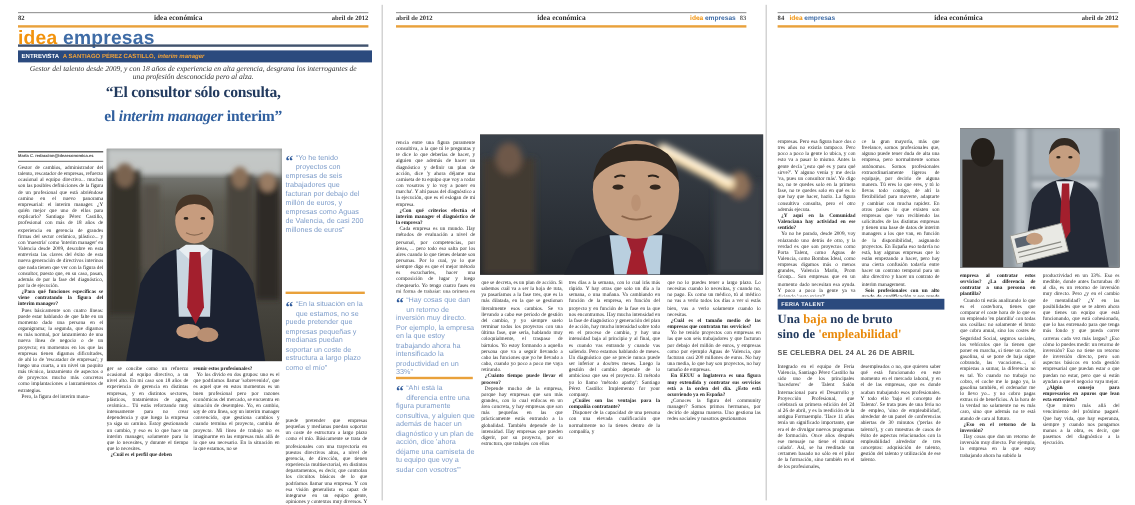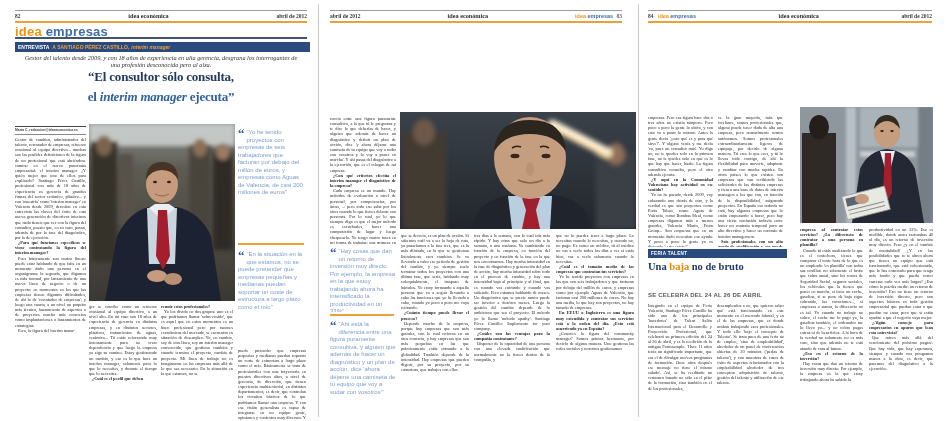--- a/index.html
+++ b/index.html
@@ -11,21 +11,21 @@
   .gold{position:absolute;height:2px;background:#e9a13b;}
   .navyrule{position:absolute;height:2px;background:#41536e;}
 
   .folio{position:absolute;display:flex;justify-content:space-between;align-items:flex-end;
          font-size:5.5px;font-weight:bold;color:#3a3a3a;}
   .folio .ctr{font-size:6.2px;color:#2e2e2e;}
   .lg-o{color:#f2930d;font-family:"Liberation Sans","DejaVu Sans",sans-serif;font-weight:bold;}
   .lg-b{color:#3f6ca6;font-family:"Liberation Sans","DejaVu Sans",sans-serif;font-weight:bold;}
   .folio-pg{color:#666;margin-left:2px;}
 
-  .biglogo{font-family:"Liberation Sans","DejaVu Sans",sans-serif;font-size:13px;font-weight:bold;letter-spacing:0.2px;text-align:right;}
+  .biglogo{font-family:"Liberation Sans","DejaVu Sans",sans-serif;font-size:16px;font-weight:bold;letter-spacing:0.2px;text-align:right;}
 
   .kicker{position:absolute;background:#2b4a7e;color:#fff;display:flex;align-items:center;
           font-family:"Liberation Sans","DejaVu Sans",sans-serif;font-size:5px;font-weight:bold;padding-left:3px;}
   .kicker .subj{color:#f0a23a;margin-left:3px;}
   .kicker .role{color:#f0a23a;font-style:italic;margin-left:2px;font-weight:bold;}
 
   .standfirst{position:absolute;text-align:center;font-style:italic;font-size:6.3px;line-height:7.4px;color:#333;}
   .headline{position:absolute;text-align:center;font-weight:bold;font-size:13px;line-height:20px;letter-spacing:-0.2px;}
   .hl1{color:#223a5e;}
   .hl2{color:#31609f;}
@@ -81,21 +81,21 @@
     <div class="kicker" style="left:15px;top:42px;width:292px;height:9.5px;">
       <span>ENTREVISTA</span>
       <span class="subj">A SANTIAGO PÉREZ CASTILLO,</span>
       <span class="role">interim manager</span>
     </div>
 
     <div class="standfirst" style="left:22px;top:54px;width:278px;">Gestor del talento desde 2009, y con 18 años de experiencia en alta gerencia, desgrana los interrogantes de una profesión desconocida pero al alza.</div>
 
     <div class="headline" style="left:15px;top:67px;width:292px;">
       <div class="hl1">“El consultor sólo consulta,</div>
-      <div class="hl2"><span>el </span><span class="it">interim manager</span><span> ejecuta”</span></div>
+      <div class="hl2"><span>el </span><span class="it">interim manager</span><span> interim”</span></div>
     </div>
 
     <div class="byline" style="left:15px;top:126px;width:71px;">Marta C.  redaccion@ideaeconomica.es</div>
 
     <div class="bodycol" style="left:15px;top:137px;width:71px;height:284px;">
         <p>Gestor de cambios, administrador del talento, rescatador de empresas, refuerzo ocasional al equipo directivo... muchas son las posibles definiciones de la figura de un profesional que está abriéndose camino en el nuevo panorama empresarial: el interim manager. ¿Y quién mejor que uno de ellos para explicarlo? Santiago Pérez Castillo, profesional con más de 18 años de experiencia en gerencia de grandes firmas del sector cerámico, plástico... y con 'maestría' como 'interim manager' en Valencia desde 2009, descubre en esta entrevista las claves del éxito de esta nueva generación de directivos interinos que nada tienen que ver con la figura del consultor, puesto que, en su caso, pasan, además de por la fase del diagnóstico, por la de ejecución.</p>
         <p class="q">¿Para qué funciones específicas se viene contratando la figura del interim manager?</p>
         <p>Pues básicamente son cuatro líneas: puede estar hablando de que falte en un momento dado una persona en el organigrama; la segunda, que digamos es más normal, por lanzamiento de una nueva línea de negocio o de un proyecto; en momentos en los que las empresas tienen digamos dificultades, de ahí lo de 'rescatador de empresas'; y luego una cuarta, a un nivel un poquito más técnico, lanzamiento de aspectos o de proyectos mucho más concretos como implantaciones o lanzamientos de estrategias.</p>
         <p>Pero, la figura del interim mana-</p>
       </div>
@@ -310,20 +310,21 @@
         <p class="q">¿Algún consejo para empresarios en apuros que lean esta entrevista?</p>
         <p>Que miren más allá del vencimiento del próximo pagaré. Que hay vida, que hay esperanza, siempre y cuando nos pongamos manos a la obra, es decir, que pasemos del diagnóstico a la ejecución.</p>
       </div>
 
     <div>
       <div class="feria-bar" style="left:648px;top:249px;width:136px;height:9px;">
         <span>FERIA TALENT</span>
       </div>
       <div class="feria-h" style="left:648px;top:261px;width:136px;">
         <div><span>Una </span><span class="or">baja</span><span> no de bruto</span></div>
+        <div><span>sino de </span><span class="or">'empleabilidad'</span></div>
       </div>
       <div class="feria-sub" style="left:648px;top:292px;width:136px;">SE CELEBRA DEL 24 AL 26 DE ABRIL</div>
       <div class="bodycol" style="left:648px;top:303px;width:64px;height:118px;">
           <p>Integrado en el equipo de Feria Valencia, Santiago Pérez Castillo ha sido uno de los principales 'hacedores' de Talent Salón Internacional para el Desarrollo y Proyección Profesional, que celebrará su primera edición del 24 al 26 de abril, y es la reedición de la antigua Formaemplo. 'Hace 11 años tenía un significado importante, que era el de divulgar nuevos programas de formación. Once años después ese mensaje no tiene el mismo calado'. Así, se ha reeditado un certamen basado no sólo en el pilar de la formación, sino también en el de los profesionales,</p>
         </div>
       <div class="bodycol" style="left:717px;top:303px;width:67px;height:118px;">
           <p>desempleados o no, que quieren saber qué está funcionando en este momento en el mercado laboral, y en el de las empresas, que es donde acaban trabajando esos profesionales. Y todo ello 'bajo el concepto de Talento'. Se trata pues de una feria no de empleo, 'sino de empleabilidad', alrededor de un panel de conferencias abiertas de 30 minutos ('perlas de talento'), y con muestras de casos de éxito de aspectos relacionados con la empleabilidad alrededor de tres conceptos: adquisición de talento, gestión del talento y utilización de ese talento.</p>
         </div>
     </div>
   </div>

